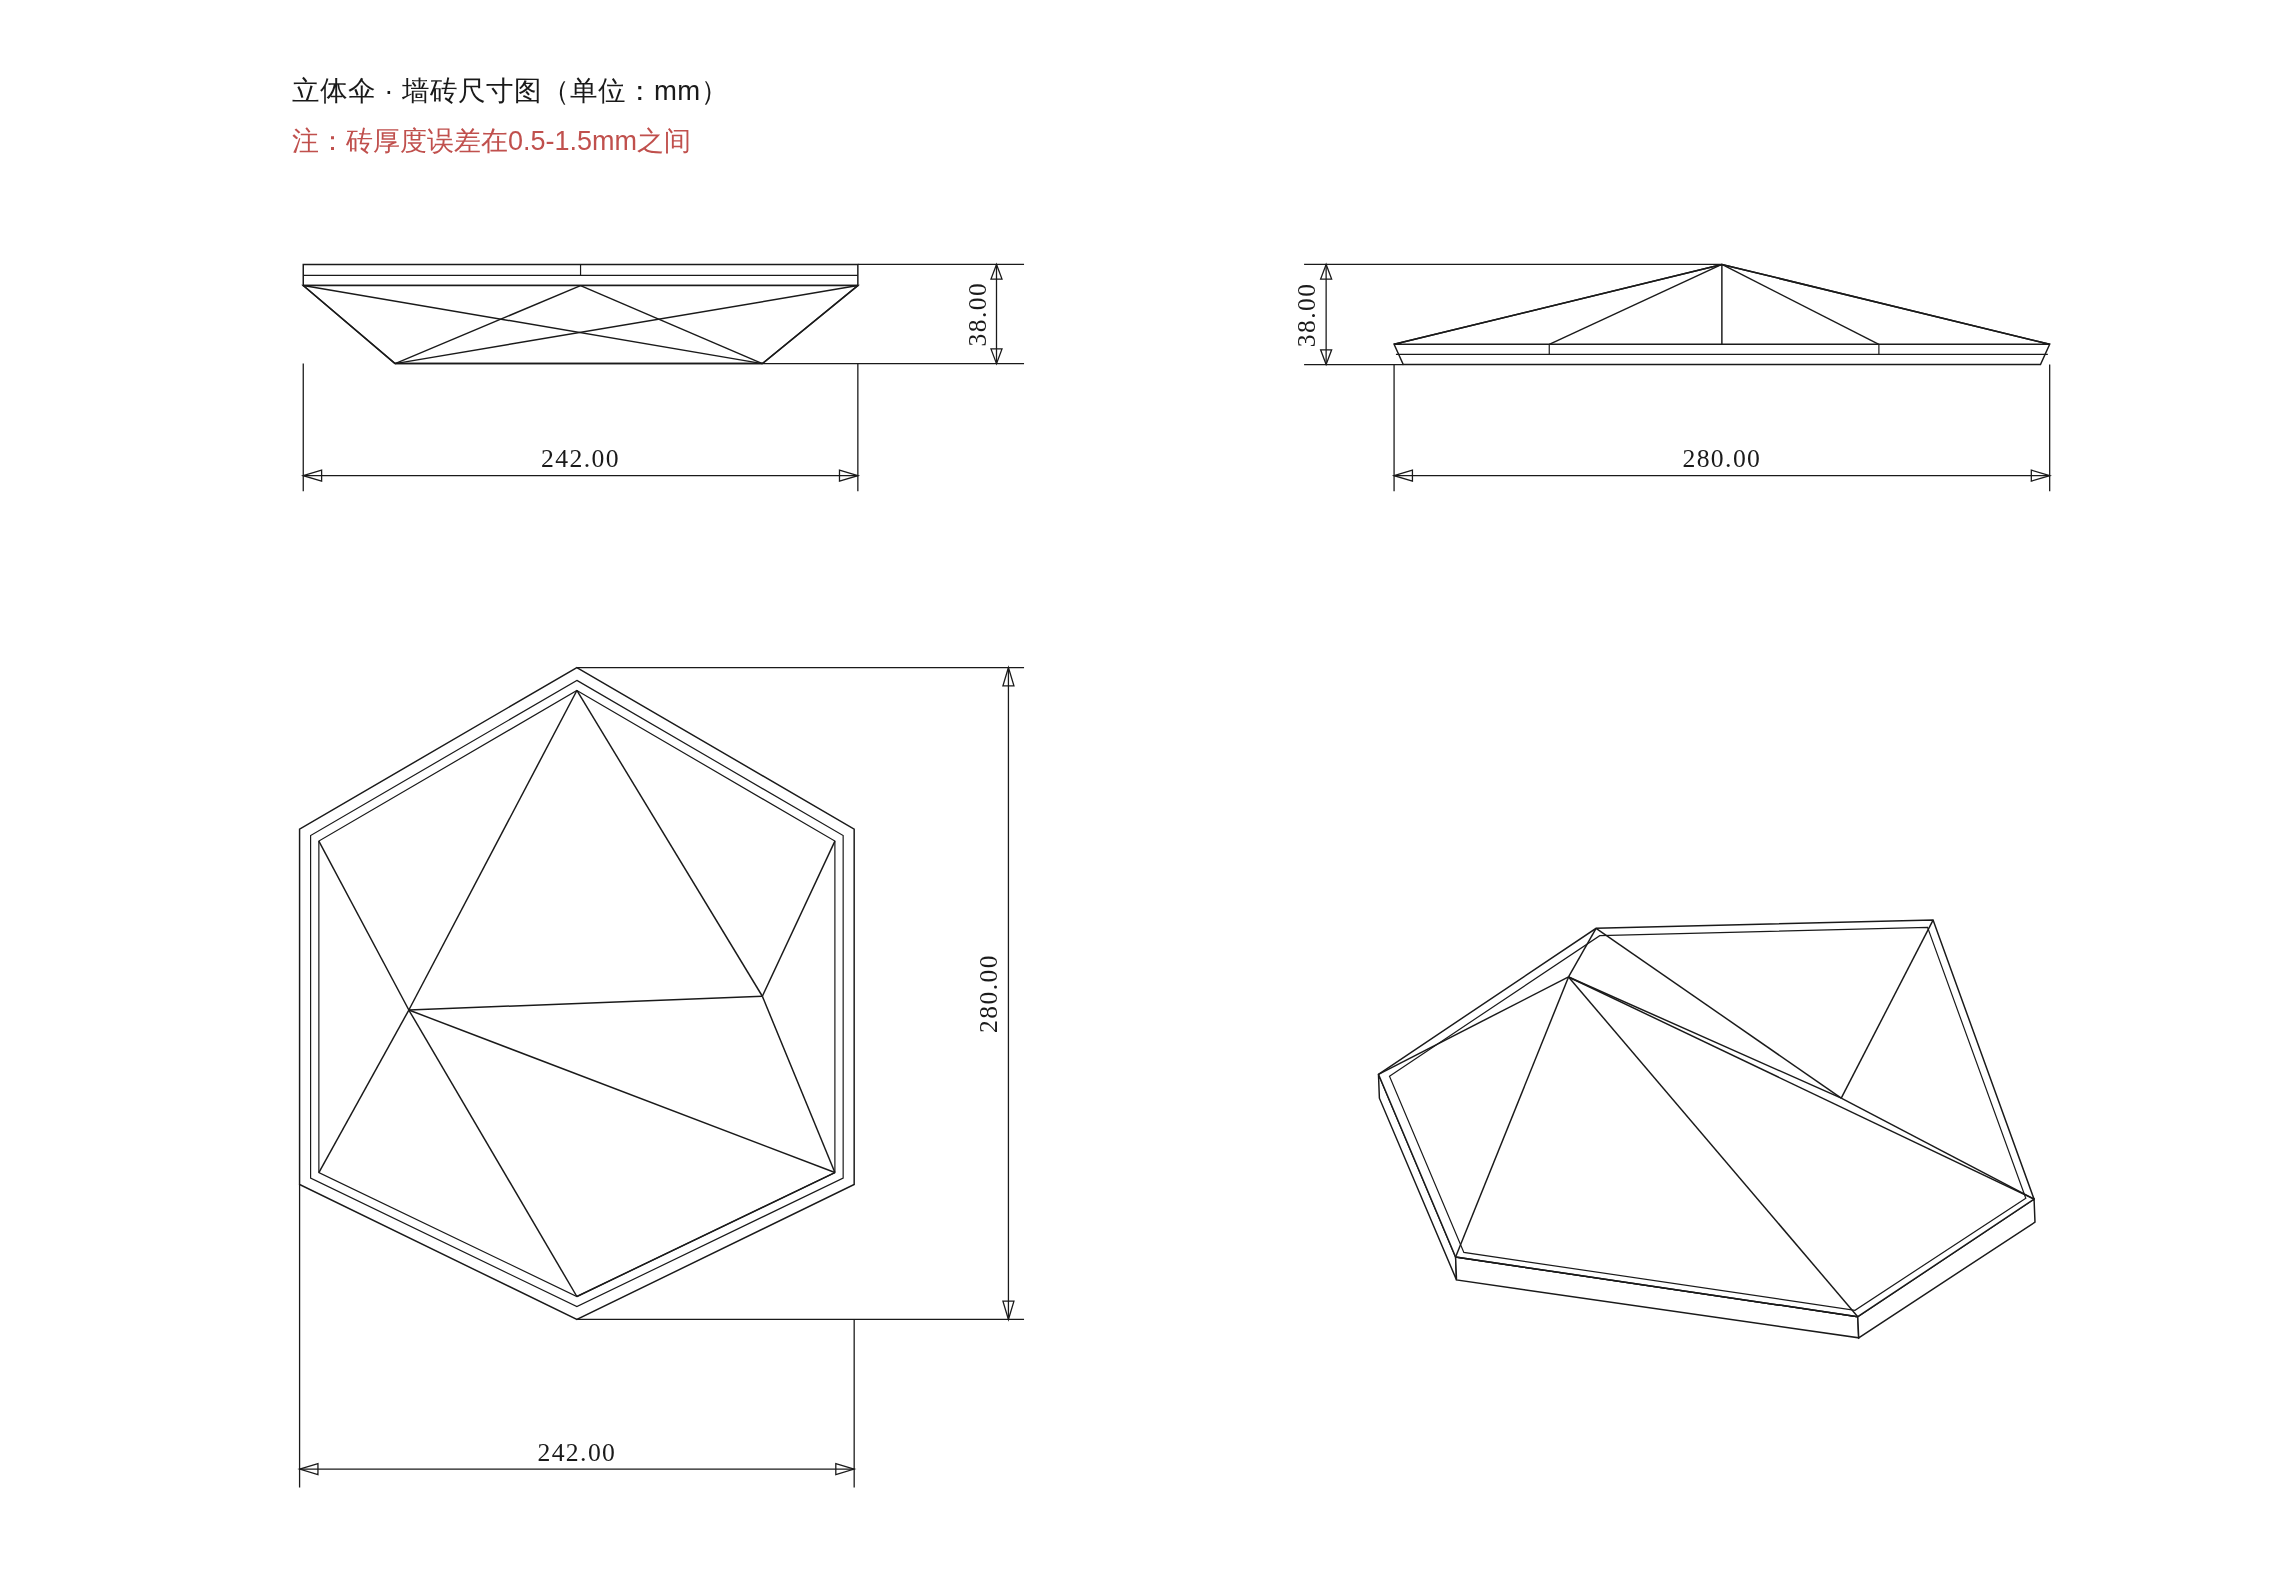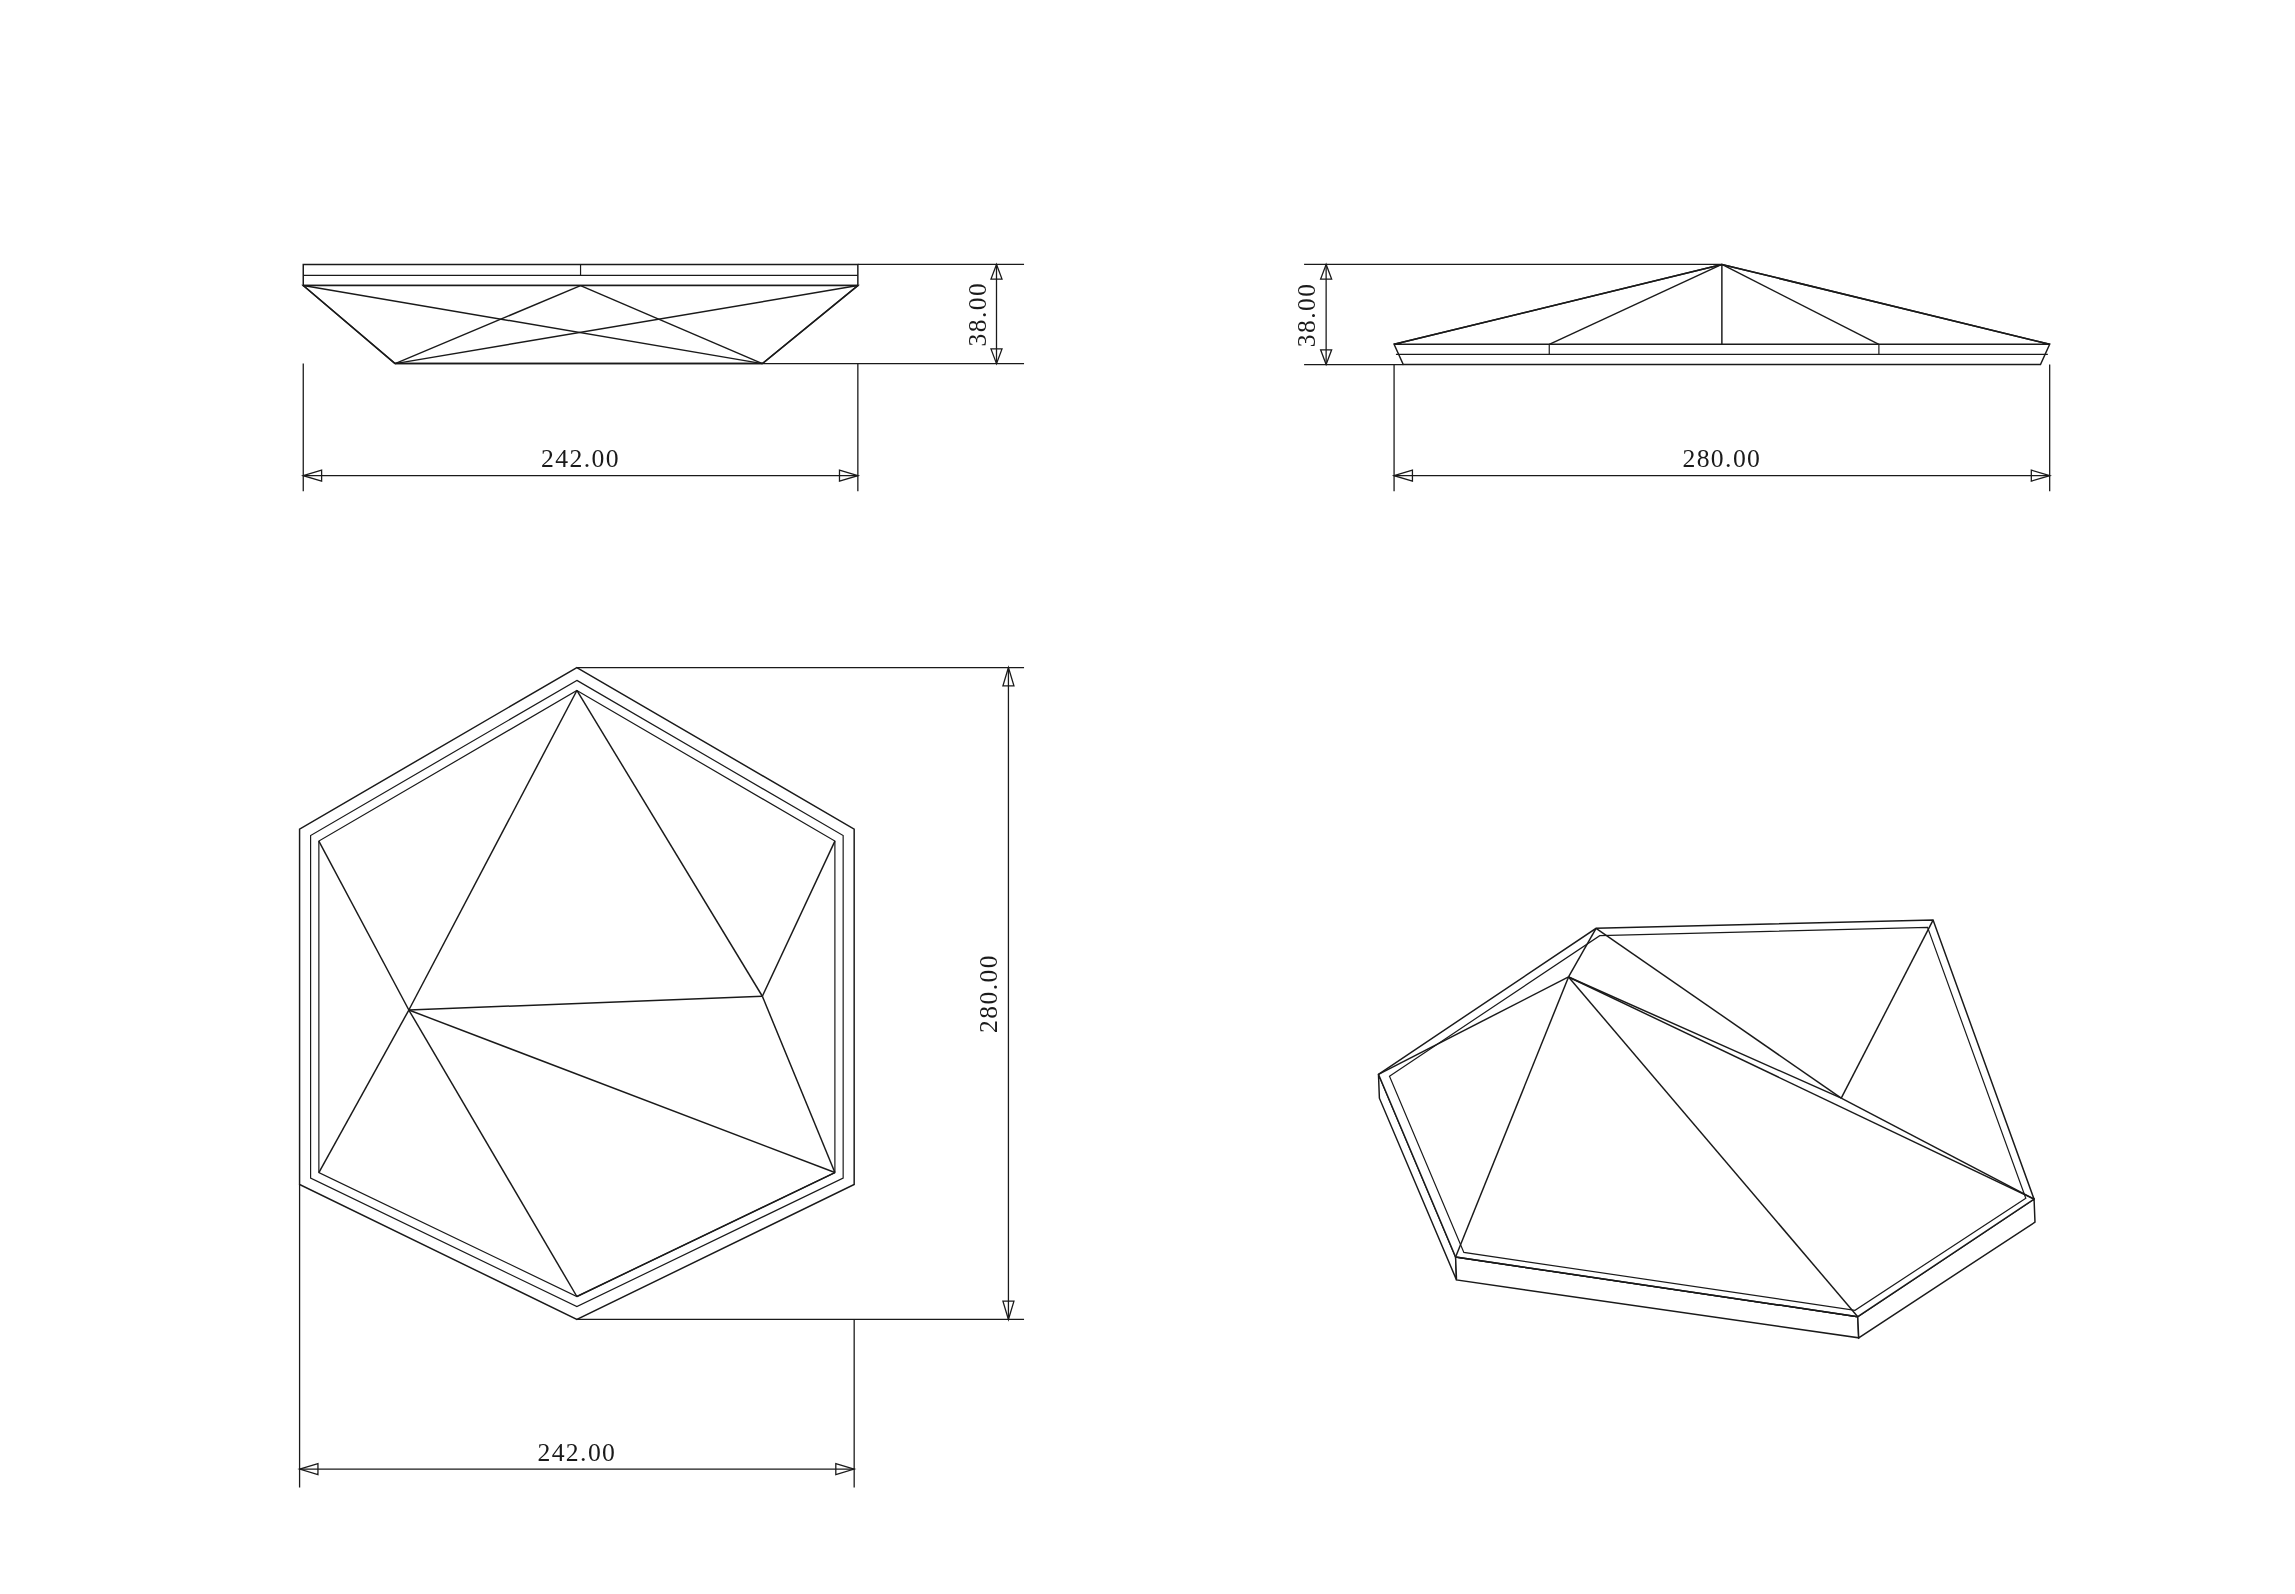--- a/index.html
+++ b/index.html
@@ -73,20 +73,24 @@
   }
   .face {
     fill: #ffffff;
   }
 </style>
 </head>
 <body>
 
 <div id="sheet">
 
+  <div class="title-block">
+    <div class="title-main">立体伞 · 墙砖尺寸图（单位：mm）</div>
+    <div class="title-note">注：砖厚度误差在0.5-1.5mm之间</div>
+  </div>
 
   <svg class="draw" viewBox="0 0 2500 1736">
 
     <g>
 
       <path class="ln face" d="M 330 288 L 934 288 L 934 311 L 330 311 Z"></path>
       <path class="ln-thin" d="M 330 300 L 934 300"></path>
       <path class="ln-thin" d="M 632 288 L 632 300"></path>
 
       <path class="ln face" d="M 330 311 L 934 311 L 830 396 L 430 396 Z"></path>

